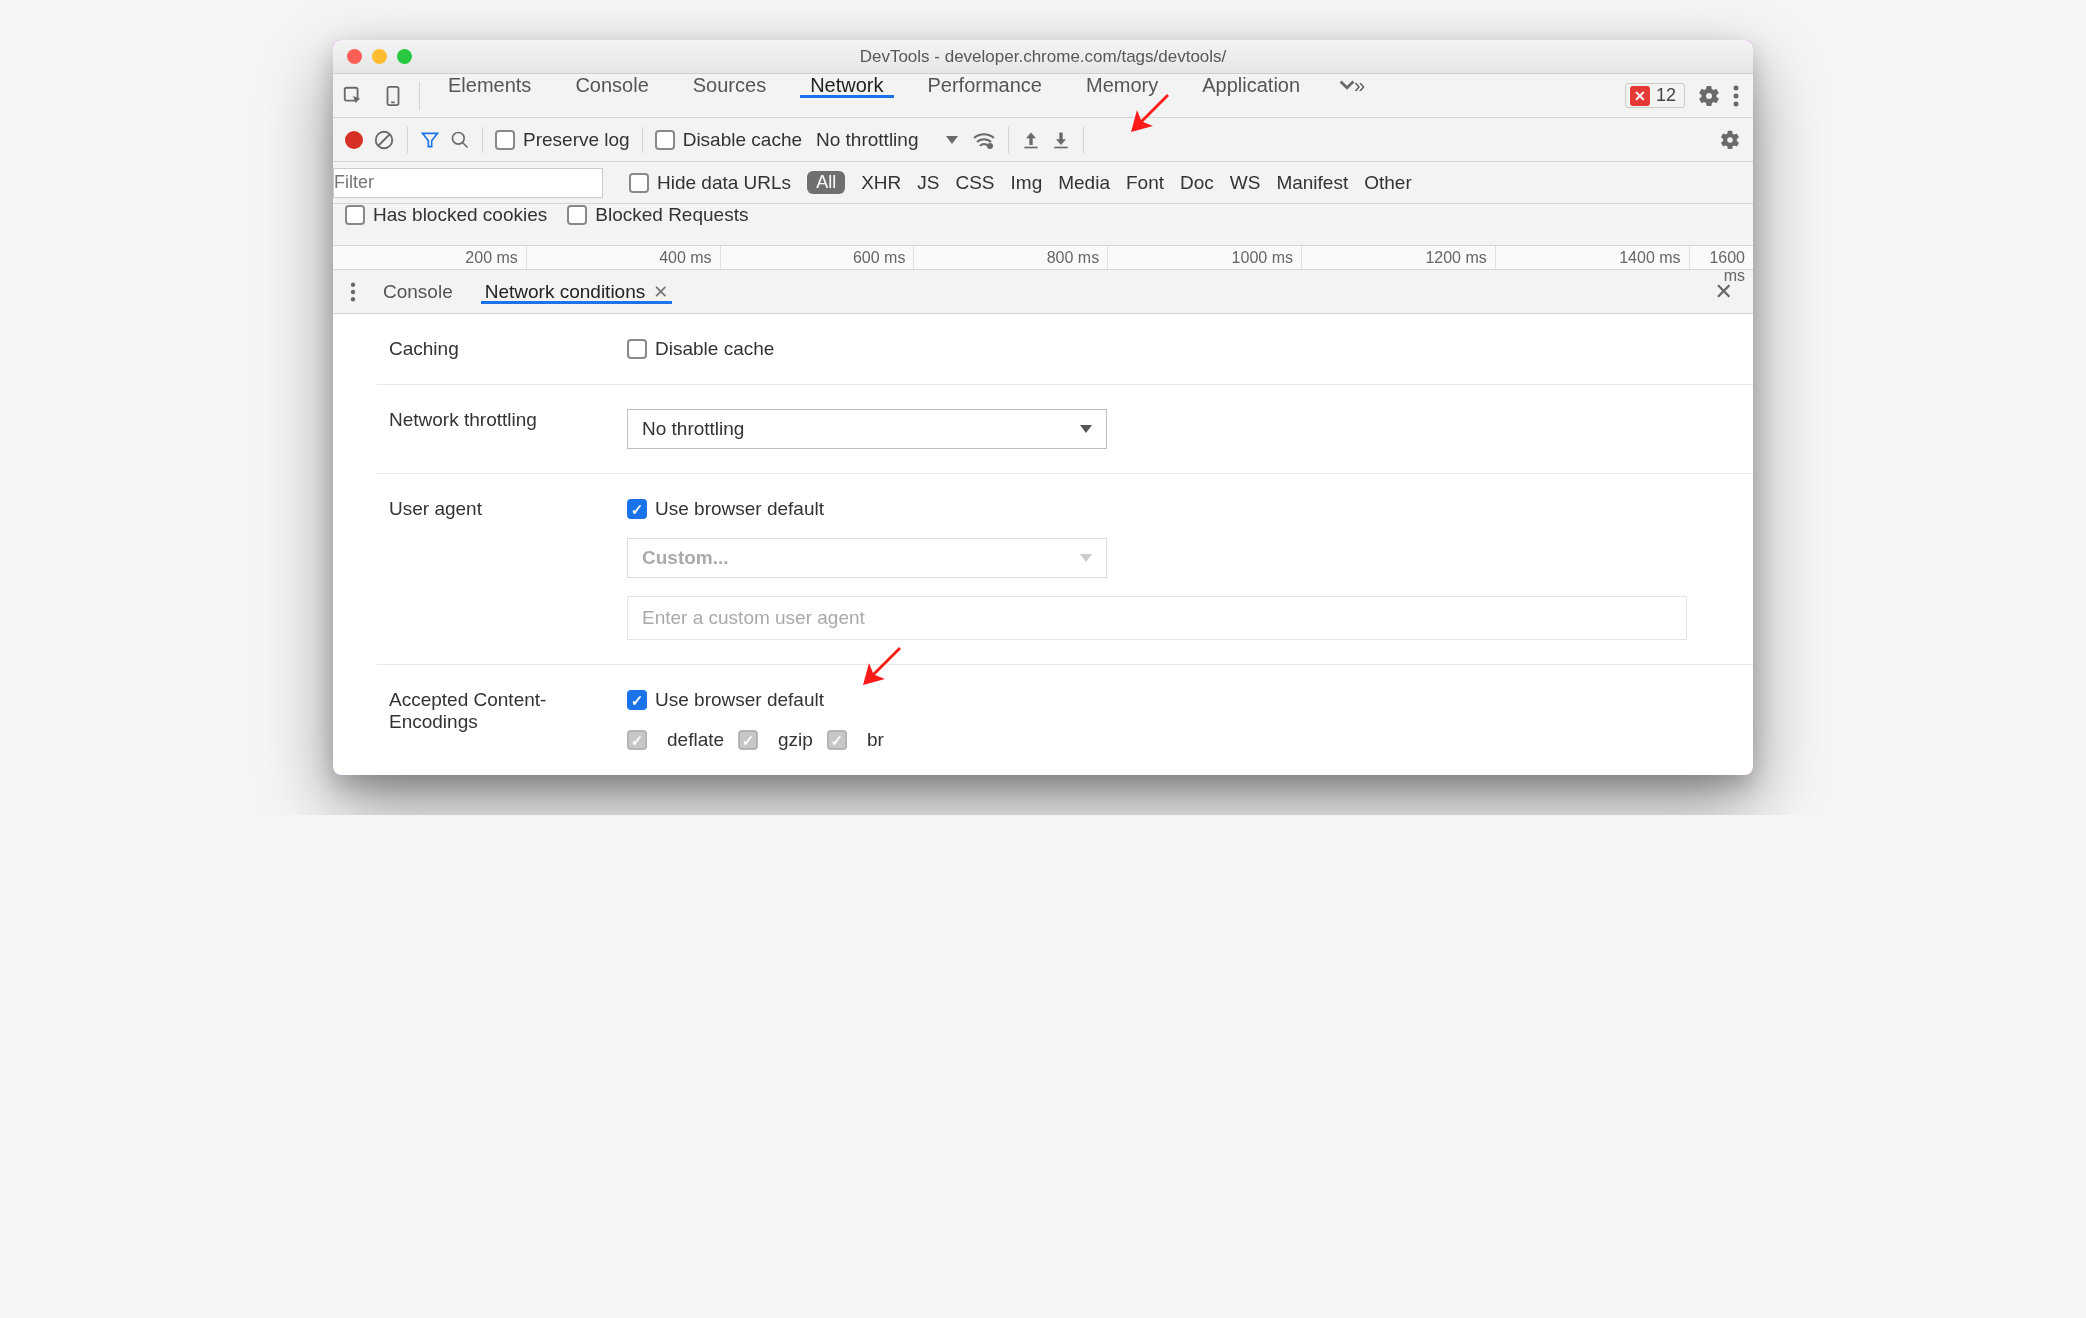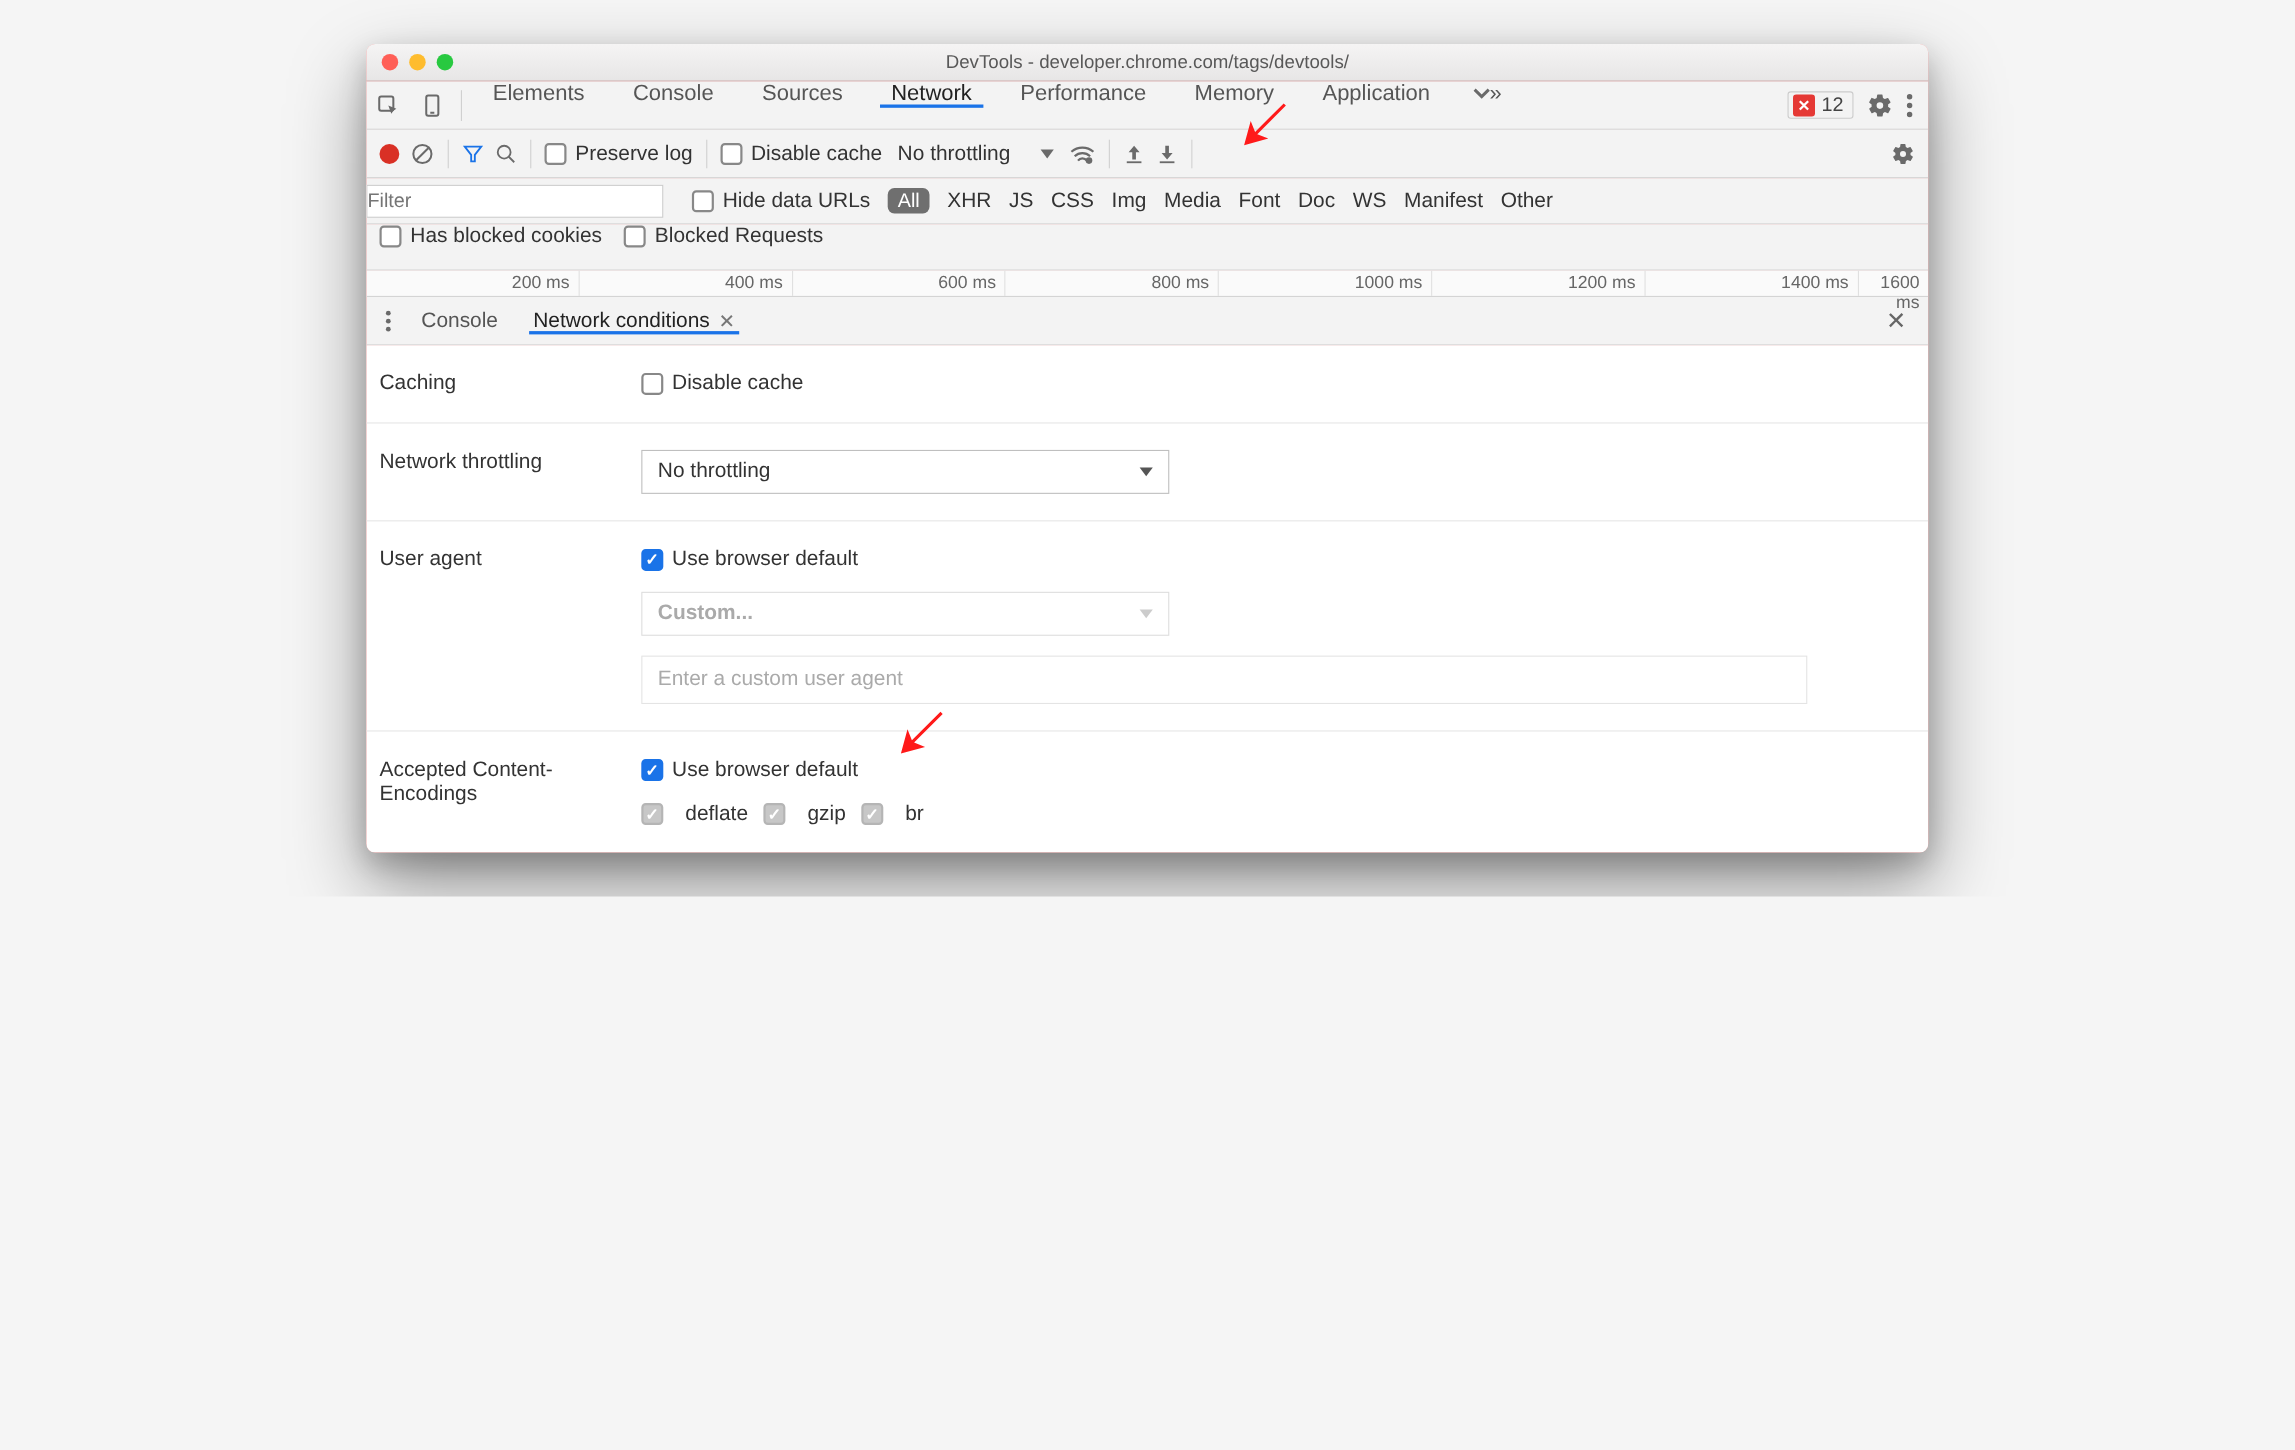--- a/index.html
+++ b/index.html
@@ -7,21 +7,21 @@
     margin: 0;
     padding: 40px;
     background: #f5f5f5;
     font-family: -apple-system, BlinkMacSystemFont, "Segoe UI", Arial, sans-serif;
     font-size: 18px;
     color: #333;
   }
   .window {
     width: 1420px;
     margin: 0 auto;
-    background: #fca5a5;
+    background: #d946ef;
     border-radius: 8px;
     box-shadow: 0 30px 70px rgba(0,0,0,0.4), 0 10px 25px rgba(0,0,0,0.2);
     overflow: hidden;
   }
   
   .titlebar {
     height: 34px;
     background: linear-gradient(#f5f4f4,#e7e6e6);
     border-bottom: 1px solid #cfcfcf;
     display: flex;
@@ -141,20 +141,21 @@
   .drawer-tabs .tab .close{ margin-left:8px; color:#777; font-size:18px;}
   .drawer-tabs .closer{ margin-left:auto; padding:0 14px; color:#666; font-size:22px;}
 
   
   .settings {
     padding: 0; background:#fff;
   }
   .sectrow {
     display:flex; border-bottom:1px solid #e6e6e6;
     padding:24px 0;
+    margin-left:44px;
   }
   .sectrow.noborder{ border-bottom:none; }
   .sectlabel {
     width:250px; padding-left:12px; font-size:19px; color:#333;
   }
   .sectbody {
     flex:1; display:flex; flex-direction:column; gap:18px; position:relative;
   }
   .select-box {
     border:1px solid #bfbfbf; height:40px; width:480px;

